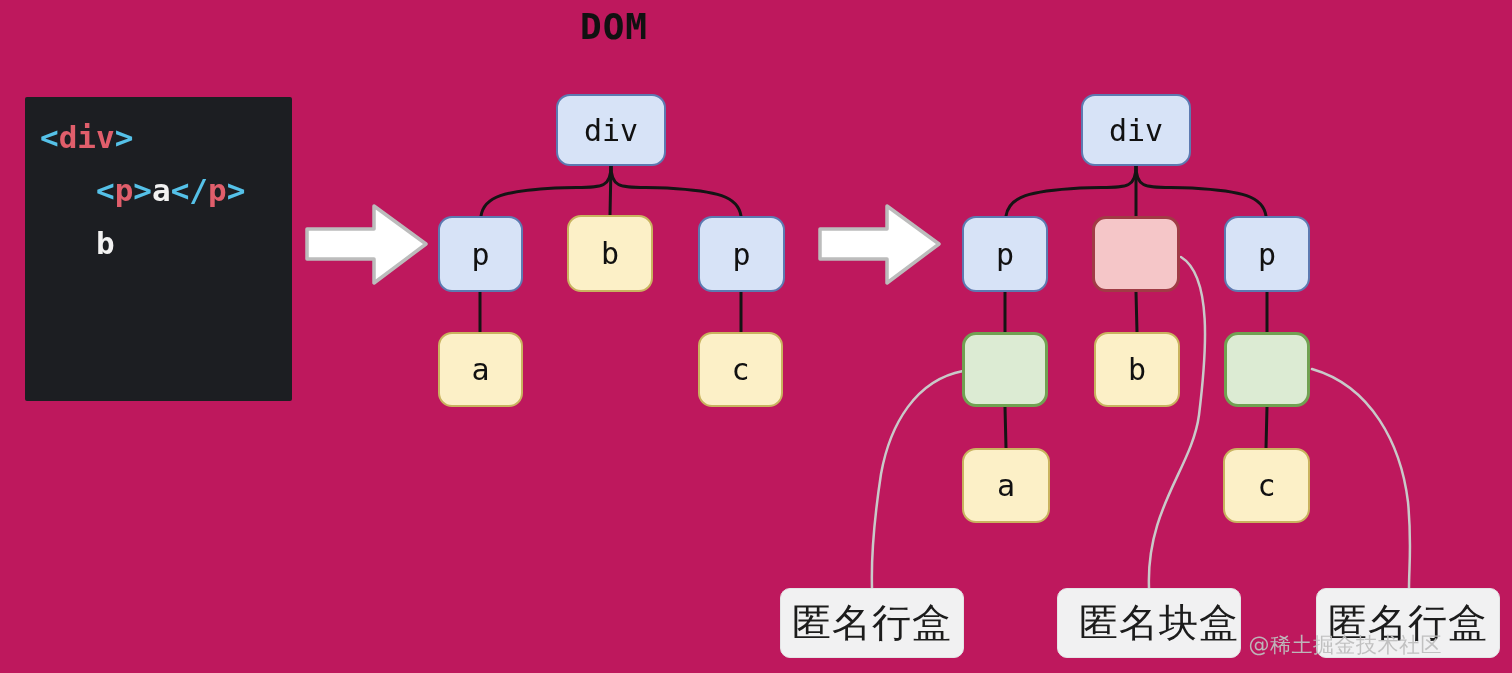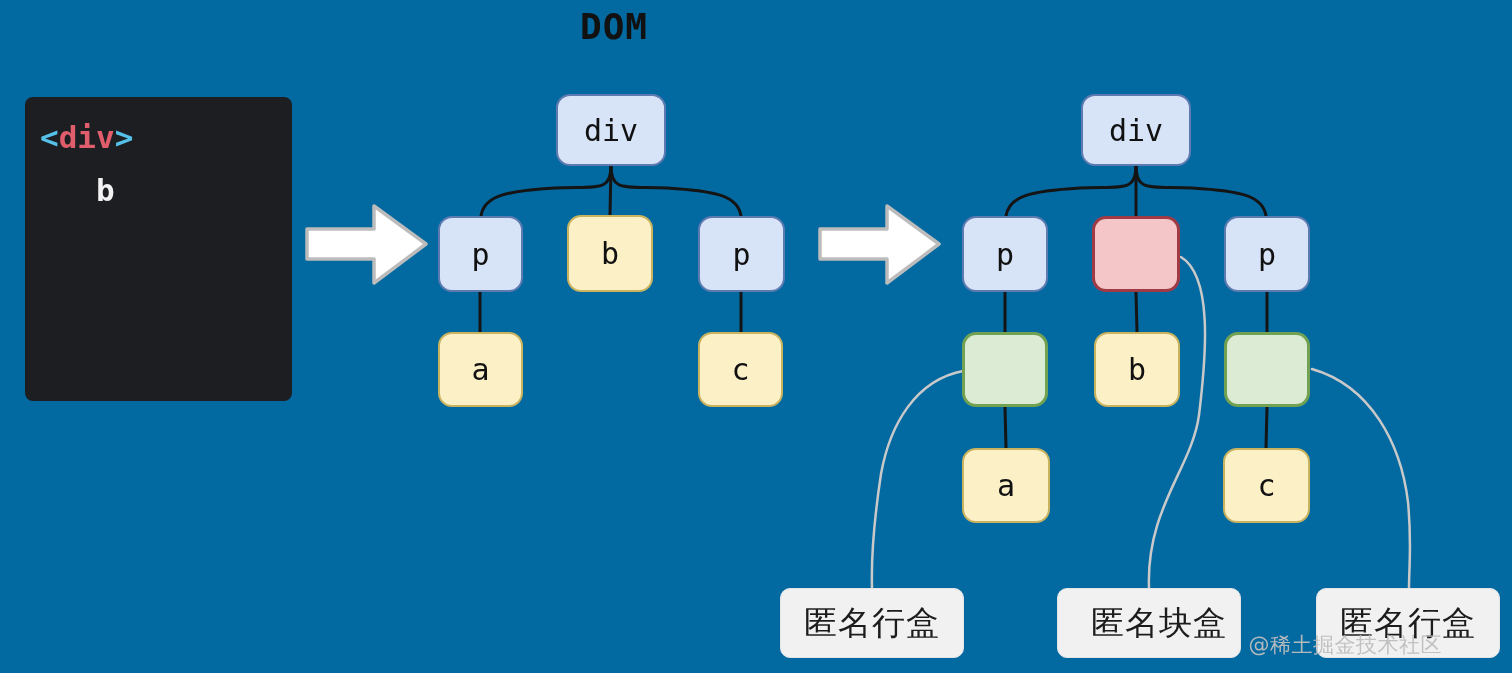--- a/index.html
+++ b/index.html
@@ -1,30 +1,30 @@
 <!DOCTYPE html>
 <html><head>
 <meta charset="utf-8">
 <style>
   html,body{margin:0;padding:0;background:#ffffff;}
   #stage{
-    position:relative;width:1512px;height:673px;background:#0369a1;overflow:hidden;
+    position:relative;width:1512px;height:673px;background:#be185d;overflow:hidden;
     font-family:"DejaVu Sans","Liberation Sans",sans-serif;
   }
   #connector-layer{position:absolute;left:0;top:0;width:1512px;height:673px;z-index:1;}
 
   .section-title{
     position:absolute;z-index:3;text-align:center;color:#111;
     font-family:"DejaVu Sans Mono","Liberation Mono",monospace;
     font-size:36px;font-weight:700;letter-spacing:1px;
   }
 
   .code-block{
     position:absolute;left:25px;top:97px;width:267px;height:304px;z-index:2;
-    background:#1c1e22;border-radius:8px;box-sizing:border-box;
+    background:#1c1e22;border-radius:2px;box-sizing:border-box;
     padding:14px 0 0 15px;
     font-family:"DejaVu Sans Mono","Liberation Mono",monospace;
     font-size:31px;font-weight:700;
   }
   .code-line{white-space:pre;height:53px;line-height:53px;}
   .c-bracket{color:#55c1e8;}
   .c-tag{color:#e05e6b;}
   .c-text{color:#f2f2f2;}
   .c-plain{color:#f2f2f2;}
 
@@ -37,21 +37,21 @@
   .node.blue  {background:#d7e3f7;border:2.5px solid #5d7ab1;}
   .node.yellow{background:#fcf0c7;border:2.5px solid #c9b35f;}
   .node.red   {background:#f5c6c8;border:3px solid #a03b45;}
   .node.green {background:#dcebd3;border:3px solid #71a152;}
 
   .anno-label{
     position:absolute;z-index:3;box-sizing:border-box;
     width:184px;height:70px;border-radius:10px;
     background:#f1f1f2;border:1px solid #e4e4e6;
     display:flex;align-items:center;justify-content:center;
-    font-size:33px;font-weight:500;color:#1c1c1c;letter-spacing:1px;
+    font-size:39px;font-weight:500;color:#1c1c1c;letter-spacing:1px;
   }
 
   .watermark{
     position:absolute;z-index:4;left:1248px;top:631px;width:194px;
     color:rgba(190,190,190,0.95);font-size:21px;white-space:nowrap;
     text-align:right;letter-spacing:0.5px;
   }
 </style>
 </head>
 <body>
@@ -86,20 +86,21 @@
       <path d="M 963 371 C 916 380, 890 424, 881 474 C 874 520, 871 552, 872 588"></path>
       <path d="M 1181 257 C 1212 276, 1207 350, 1199 415 C 1192 468, 1146 508, 1149 588"></path>
       <path d="M 1312 369 C 1371 386, 1401 444, 1408 502 C 1412 544, 1409 566, 1409 588"></path>
     </g>
   </svg>
 
   <div class="section-title" style="left:554px;top:6px;width:120px;">DOM</div>
 
   <div class="code-block">
     <div class="code-line"><span class="c-bracket">&lt;</span><span class="c-tag">div</span><span class="c-bracket">&gt;</span></div>
+    <div class="code-line"><span class="c-plain">   </span><span class="c-bracket">&lt;</span><span class="c-tag">p</span><span class="c-bracket">&gt;</span><span class="c-text">a</span><span class="c-bracket">&lt;/</span><span class="c-tag">p</span><span class="c-bracket">&gt;</span></div>
     <div class="code-line"><span class="c-plain">   </span><span class="c-text">b</span></div>
   </div>
 
   <div class="node blue" style="left:556px;top:94px;width:110px;height:72px;">div</div>
   <div class="node blue" style="left:438px;top:216px;width:85px;height:76px;">p</div>
   <div class="node yellow" style="left:567px;top:215px;width:86px;height:77px;">b</div>
   <div class="node blue" style="left:698px;top:216px;width:87px;height:76px;">p</div>
   <div class="node yellow" style="left:438px;top:332px;width:85px;height:75px;">a</div>
   <div class="node yellow" style="left:698px;top:332px;width:85px;height:75px;">c</div>
 

